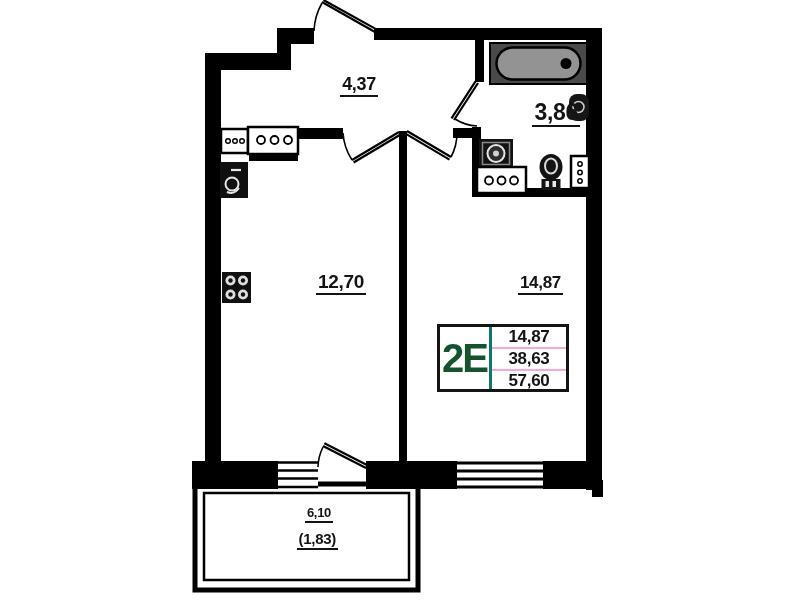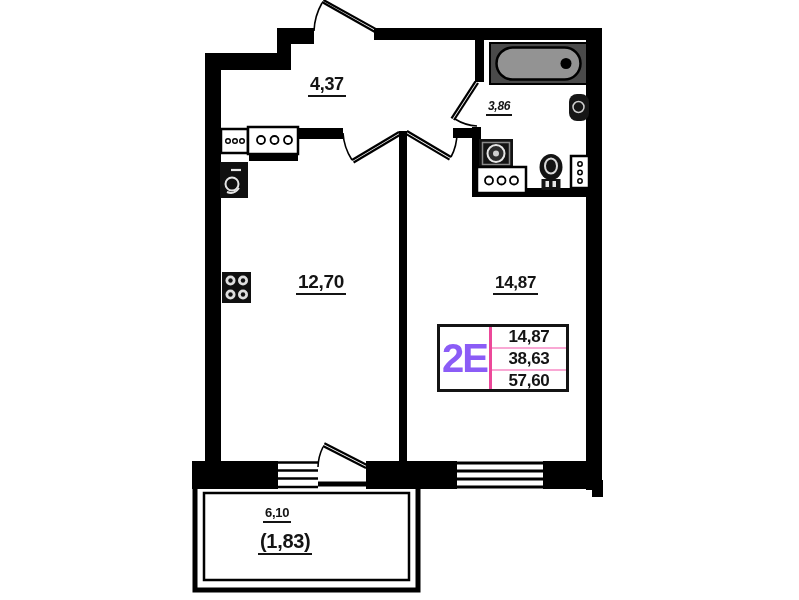--- a/index.html
+++ b/index.html
@@ -2,38 +2,38 @@
 <html><head>
 <meta charset="utf-8">
 <style>
   html,body{margin:0;padding:0;background:#fff;}
   .stage{
     position:relative;width:799px;height:600px;background:#ffffff;overflow:hidden;
     font-family:"Liberation Sans", sans-serif;color:#111;
   }
   .stage svg{position:absolute;left:0;top:0;}
   .plan-label{
-    position:absolute;text-align:left;font-weight:bold;color:#141414;
+    position:absolute;text-align:right;font-weight:bold;color:#141414;
     letter-spacing:-0.3px;line-height:1.05;
   }
   .plan-label .ul{border-bottom:2px solid #141414;padding:0 2px 1px 2px;display:inline-block;}
   .lbl-hallway{left:308px;top:75px;width:70px;font-size:18px;}
-  .lbl-bathroom{left:486px;top:100px;width:70px;font-size:12px;font-style:italic;}
+  .lbl-bathroom{left:510px;top:100px;width:70px;font-size:23px;}
   .lbl-kitchen{left:296px;top:272px;width:70px;font-size:19px;}
   .lbl-room{left:493px;top:274px;width:70px;font-size:17px;}
   .lbl-balcony{left:263px;top:506px;width:70px;font-size:13px;}
-  .lbl-balcony2{left:258px;top:531px;width:80px;font-size:20px;}
+  .lbl-balcony2{left:258px;top:531px;width:80px;font-size:15px;}
   .info-table{
     position:absolute;left:437px;top:324px;width:132px;height:68px;
     box-sizing:border-box;border:3px solid #141414;display:flex;background:#fff;
   }
   .info-table .type-cell{
-    width:52px;box-sizing:border-box;border-right:3px solid #ec4899;
+    width:52px;box-sizing:border-box;border-right:3px solid #0f766e;
     display:flex;align-items:center;justify-content:center;
-    font-size:40px;font-weight:bold;letter-spacing:-2px;color:#8b5cf6;
+    font-size:40px;font-weight:bold;letter-spacing:-2px;color:#14532d;
   }
   .info-table .rows{flex:1;display:flex;flex-direction:column;}
   .info-table .rows>div{
     flex:1;display:flex;align-items:center;justify-content:center;
     font-size:17px;font-weight:bold;color:#141414;letter-spacing:-0.3px;
   }
   .info-table .rows>div + div{border-top:2px solid #f9a8d4;}
 </style>
 </head>
 <body>

